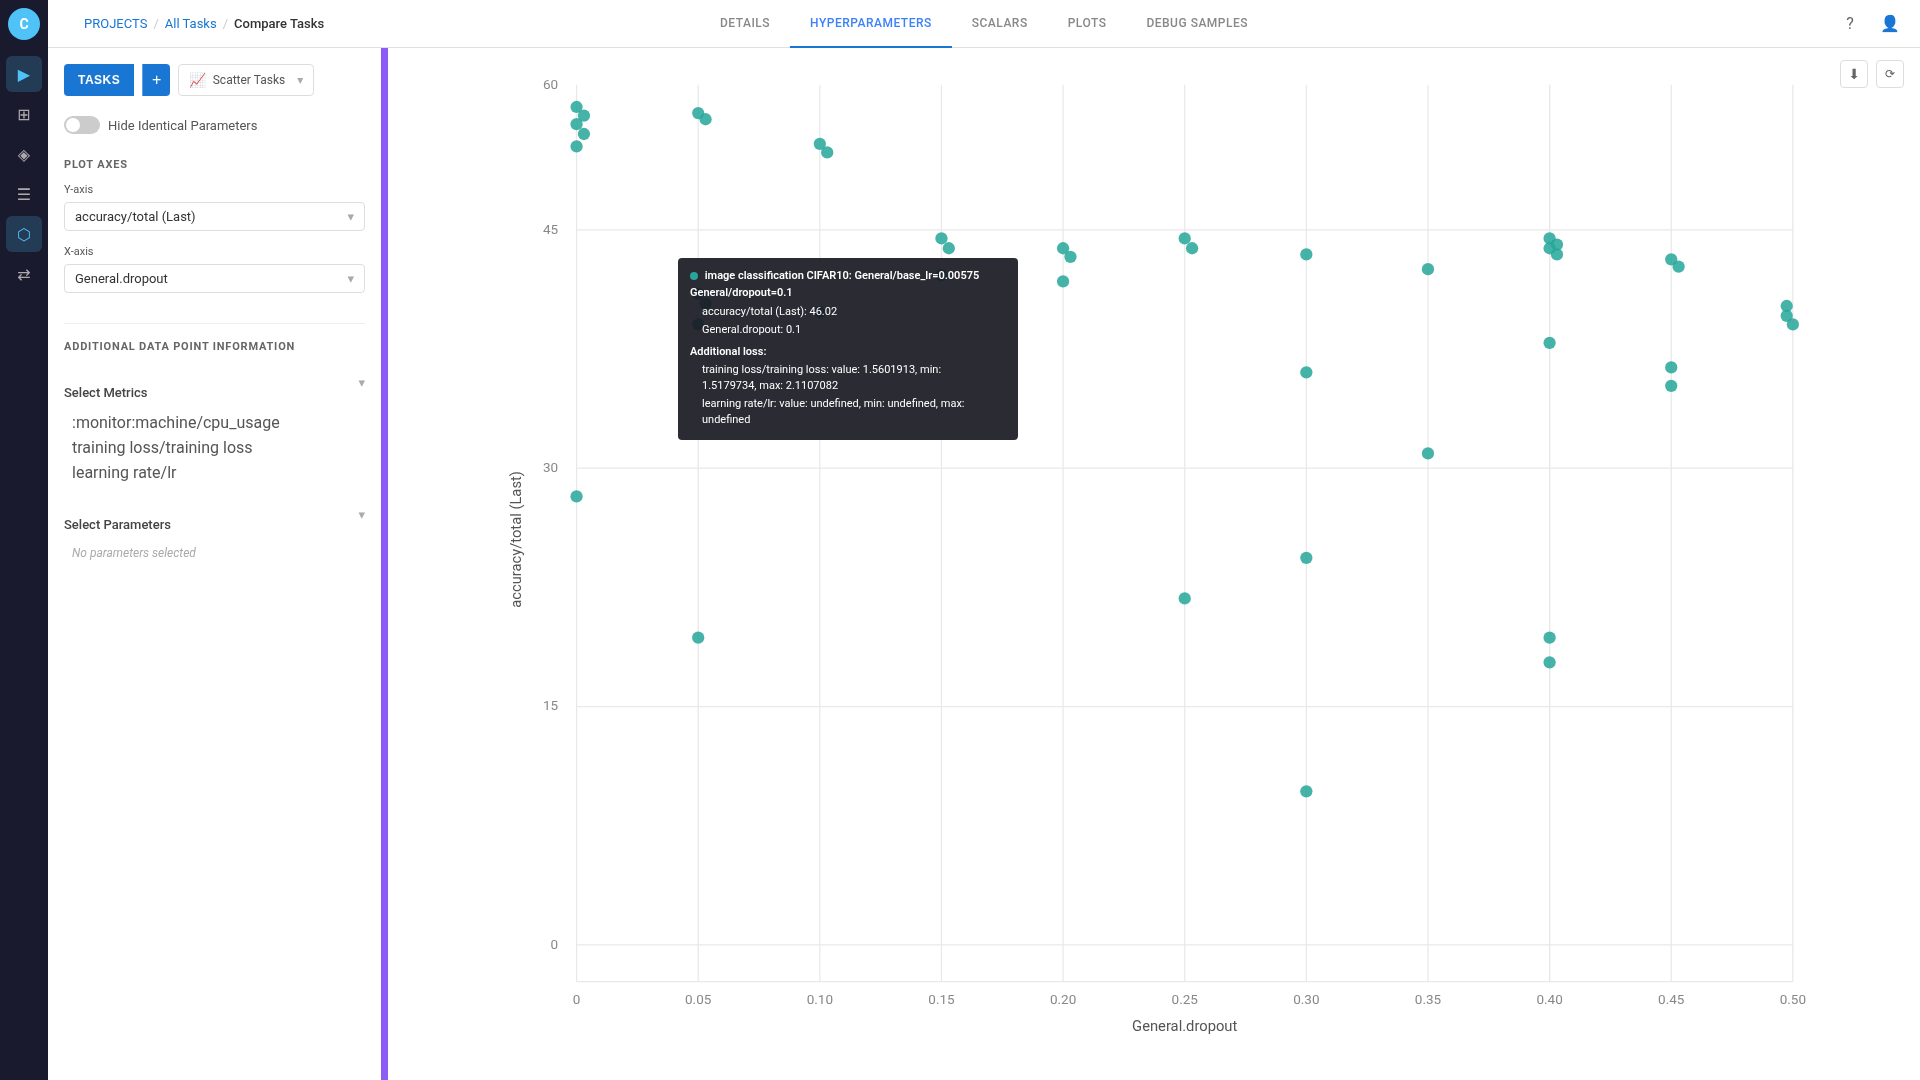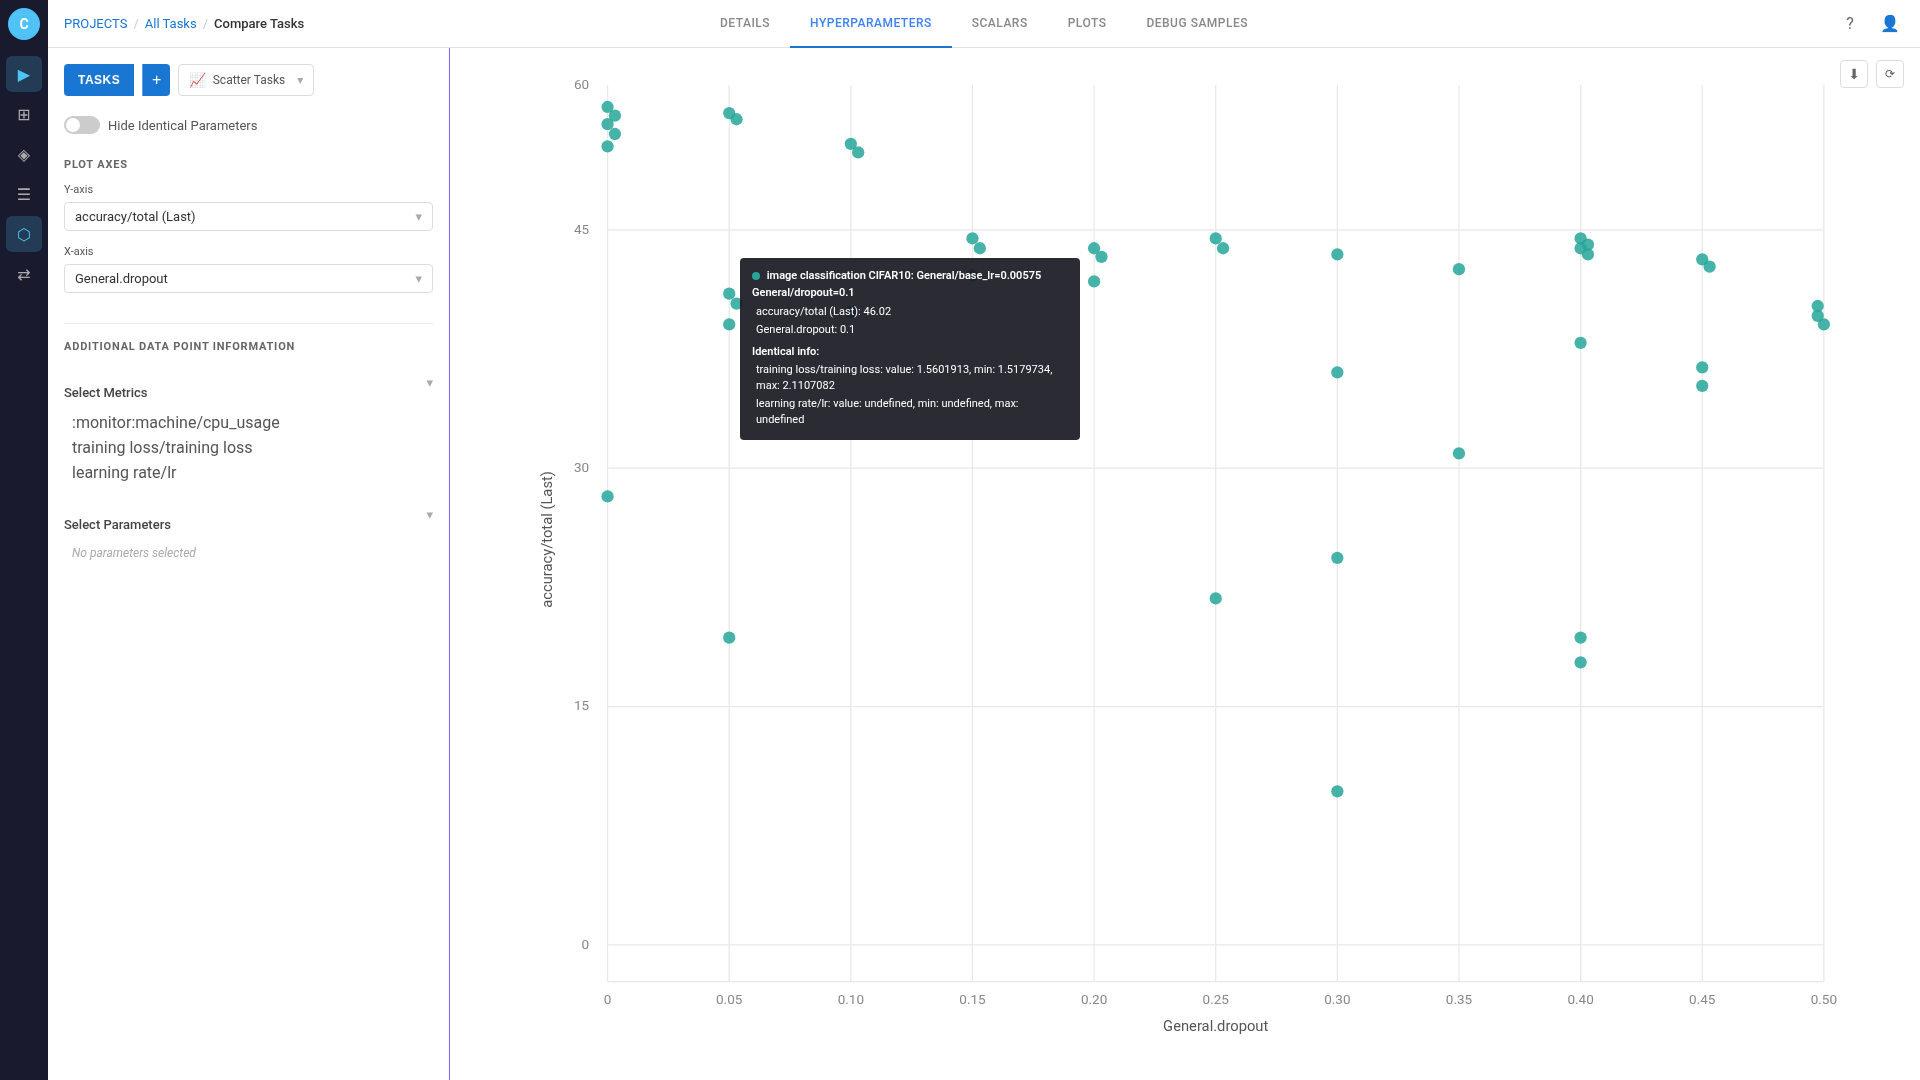--- a/index.html
+++ b/index.html
@@ -52,20 +52,21 @@
       padding: 0 16px;
       gap: 0;
     }
     .breadcrumb {
       display: flex;
       align-items: center;
       gap: 6px;
       font-size: 13px;
       color: #666;
       flex: 1;
+      margin-left: 20px;
     }
     .breadcrumb .sep { color: #ccc; }
     .breadcrumb .link { color: #1976d2; cursor: pointer; }
     .breadcrumb .current { color: #333; font-weight: 500; }
 
     .nav-tabs {
       display: flex;
       align-items: center;
       height: 100%;
       gap: 0;
@@ -105,23 +106,23 @@
 
     
     .content-area {
       flex: 1;
       display: flex;
       overflow: hidden;
     }
 
     
     .left-panel {
-      width: 402px;
-      background: white;
-      border-right: 1px solid #8b5cf6;
+      width: 340px;
+      background: white;
+      border-right: 7px solid #8b5cf6;
       display: flex;
       flex-direction: column;
       overflow-y: auto;
       padding: 16px;
     }
 
     .toolbar-row {
       display: flex;
       align-items: center;
       gap: 8px;
@@ -292,21 +293,21 @@
       color: white;
       border-radius: 4px;
       padding: 10px 12px;
       font-size: 11px;
       line-height: 1.5;
       max-width: 340px;
       z-index: 20;
       pointer-events: none;
     }
     .tooltip-title { font-weight: 600; margin-bottom: 4px; font-size: 11px; }
-    .tooltip-row { margin: 1px 4px; }
+    .tooltip-row { margin: 1px 12px; }
     .tooltip-section { margin-top: 6px; font-weight: 600; }
     .tooltip-dot {
       display: inline-block;
       width: 8px; height: 8px;
       border-radius: 50%;
       background: #26a69a;
       margin-right: 4px;
       vertical-align: middle;
     }
   </style>
@@ -527,21 +528,21 @@
       </svg>
 
       
       <div class="tooltip" style="left: 290px; top: 210px; width: 340px;">
         <div style="margin-bottom:3px;">
           <span class="tooltip-dot"></span>
           <span class="tooltip-title">image classification CIFAR10: General/base_lr=0.00575 General/dropout=0.1</span>
         </div>
         <div class="tooltip-row">accuracy/total (Last): 46.02</div>
         <div class="tooltip-row">General.dropout: 0.1</div>
-        <div class="tooltip-section">Identical info:</div>
+        <div class="tooltip-section">Additional loss:</div>
         <div class="tooltip-row">training loss/training loss: value: 1.5601913, min: 1.5179734, max: 2.1107082</div>
         <div class="tooltip-row">learning rate/lr: value: undefined, min: undefined, max: undefined</div>
       </div>
 
     </div>
 
   </div>
 
 </div>
 

